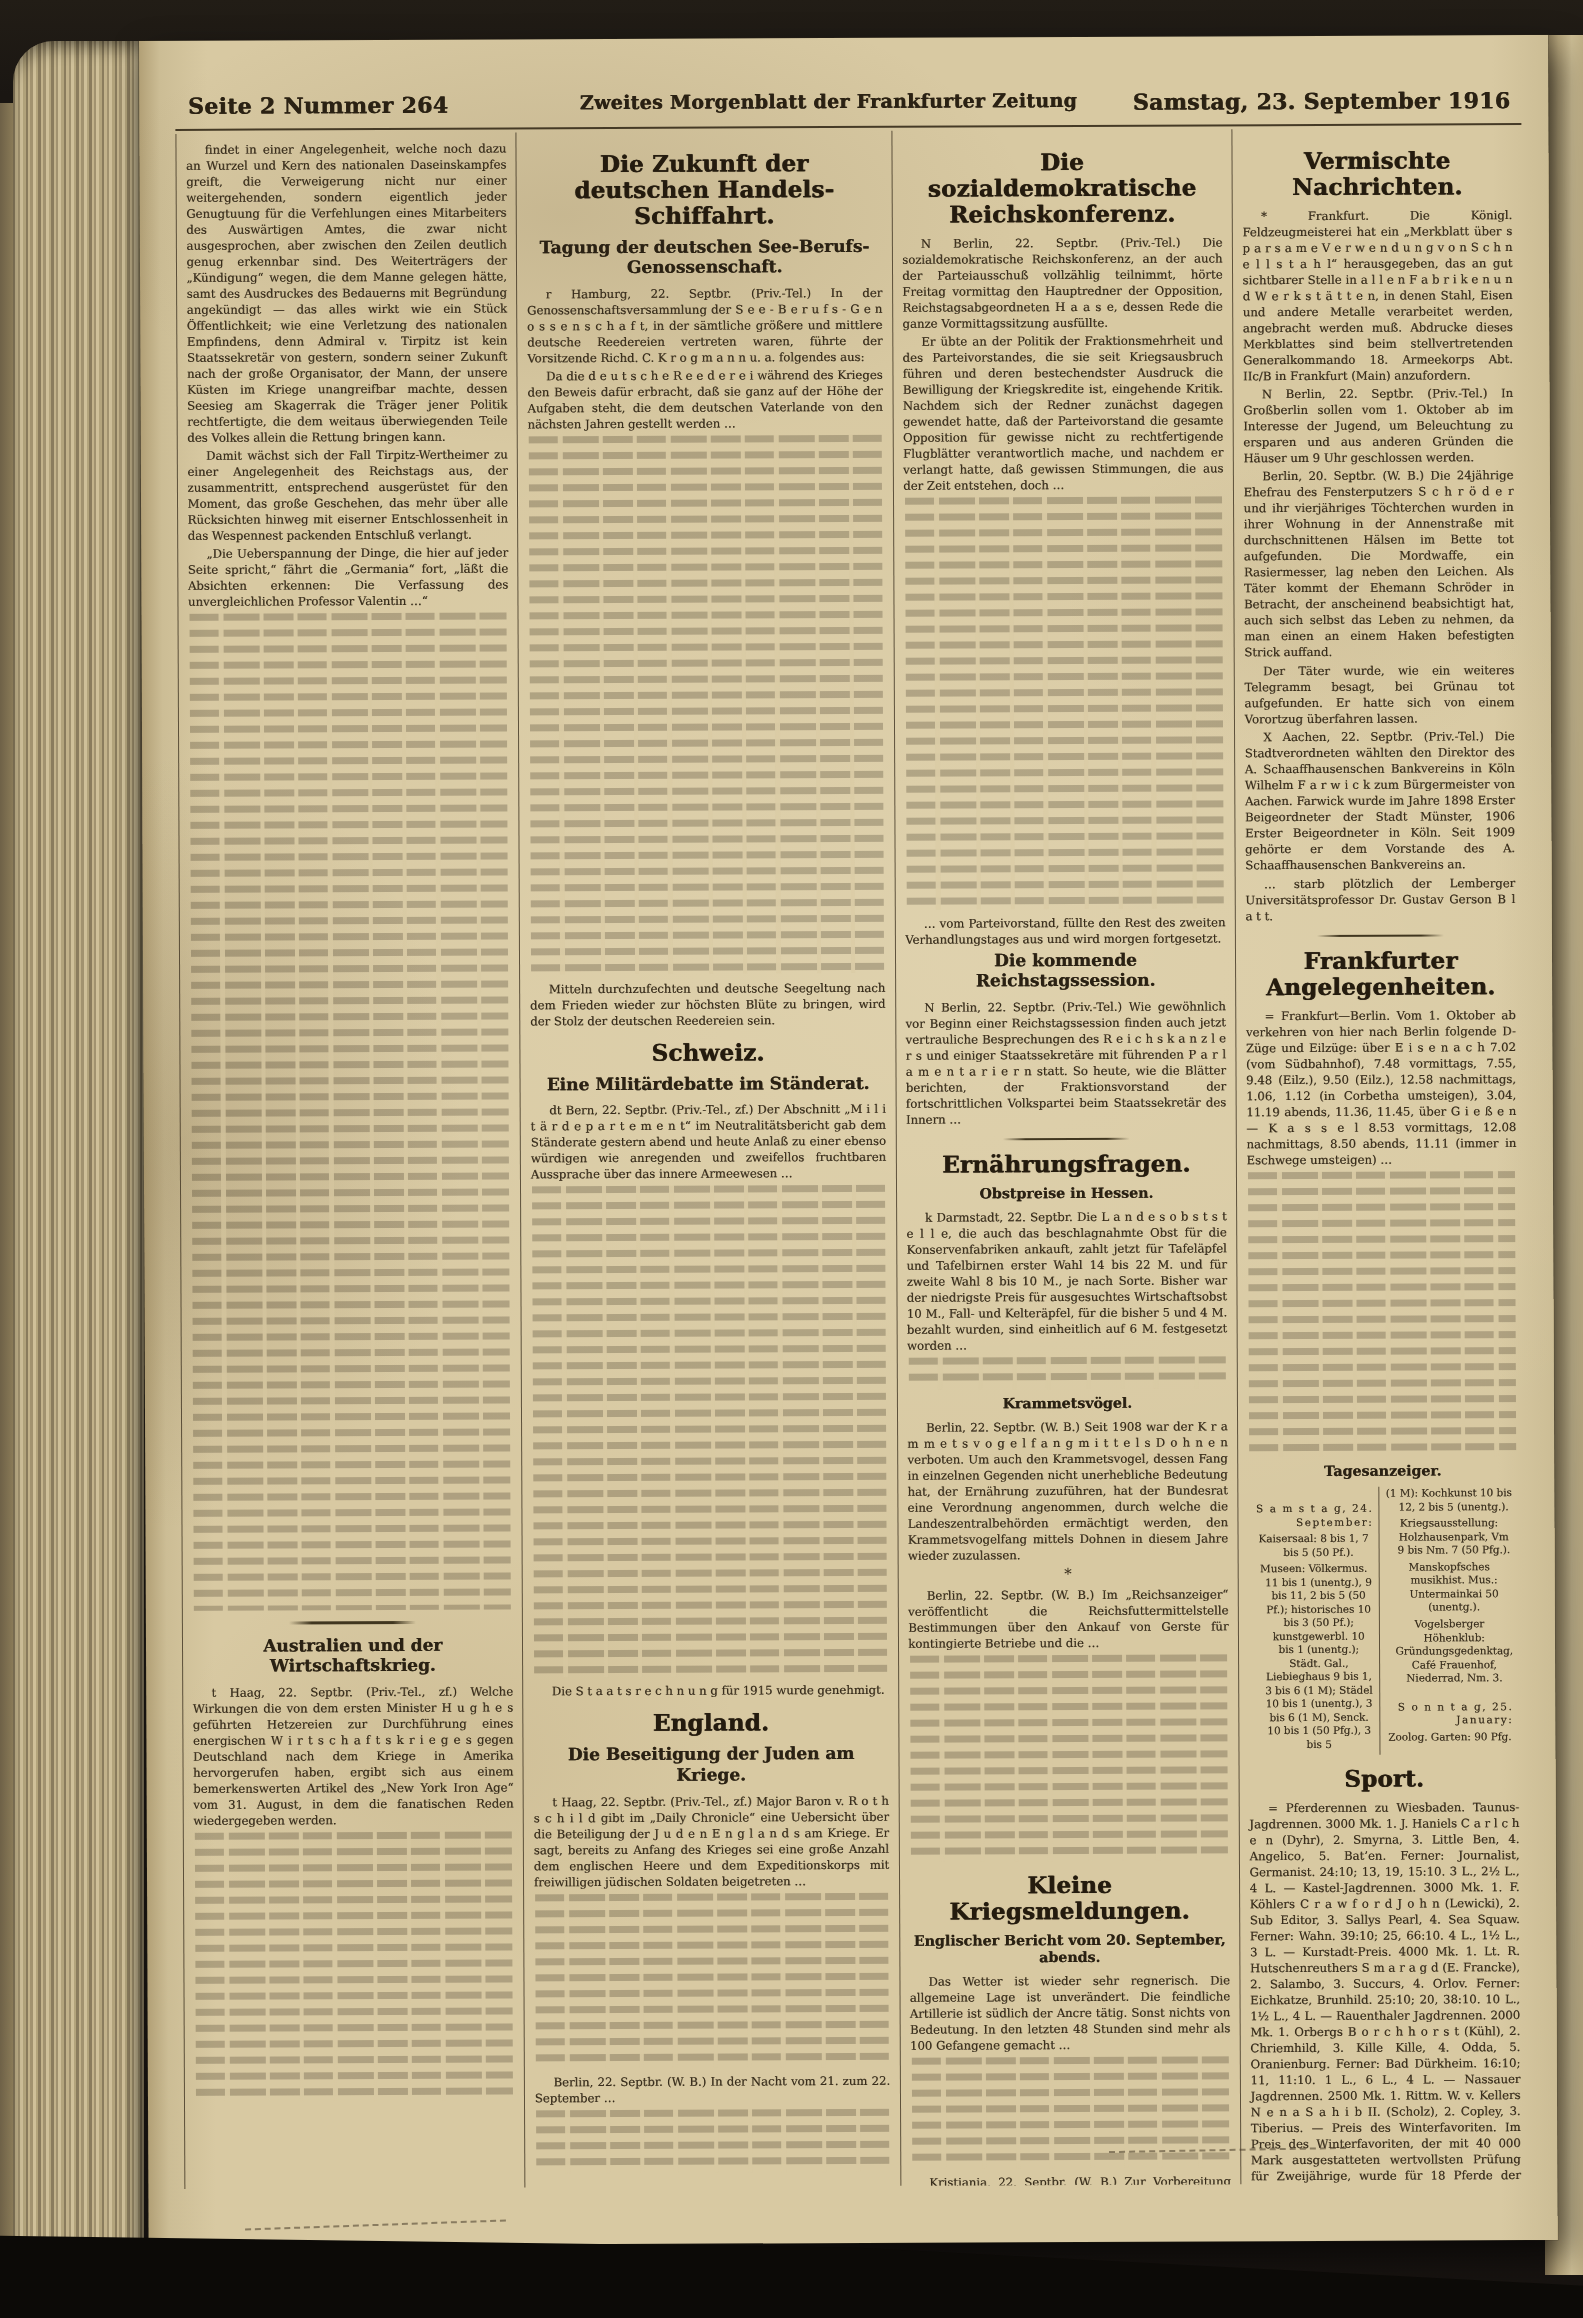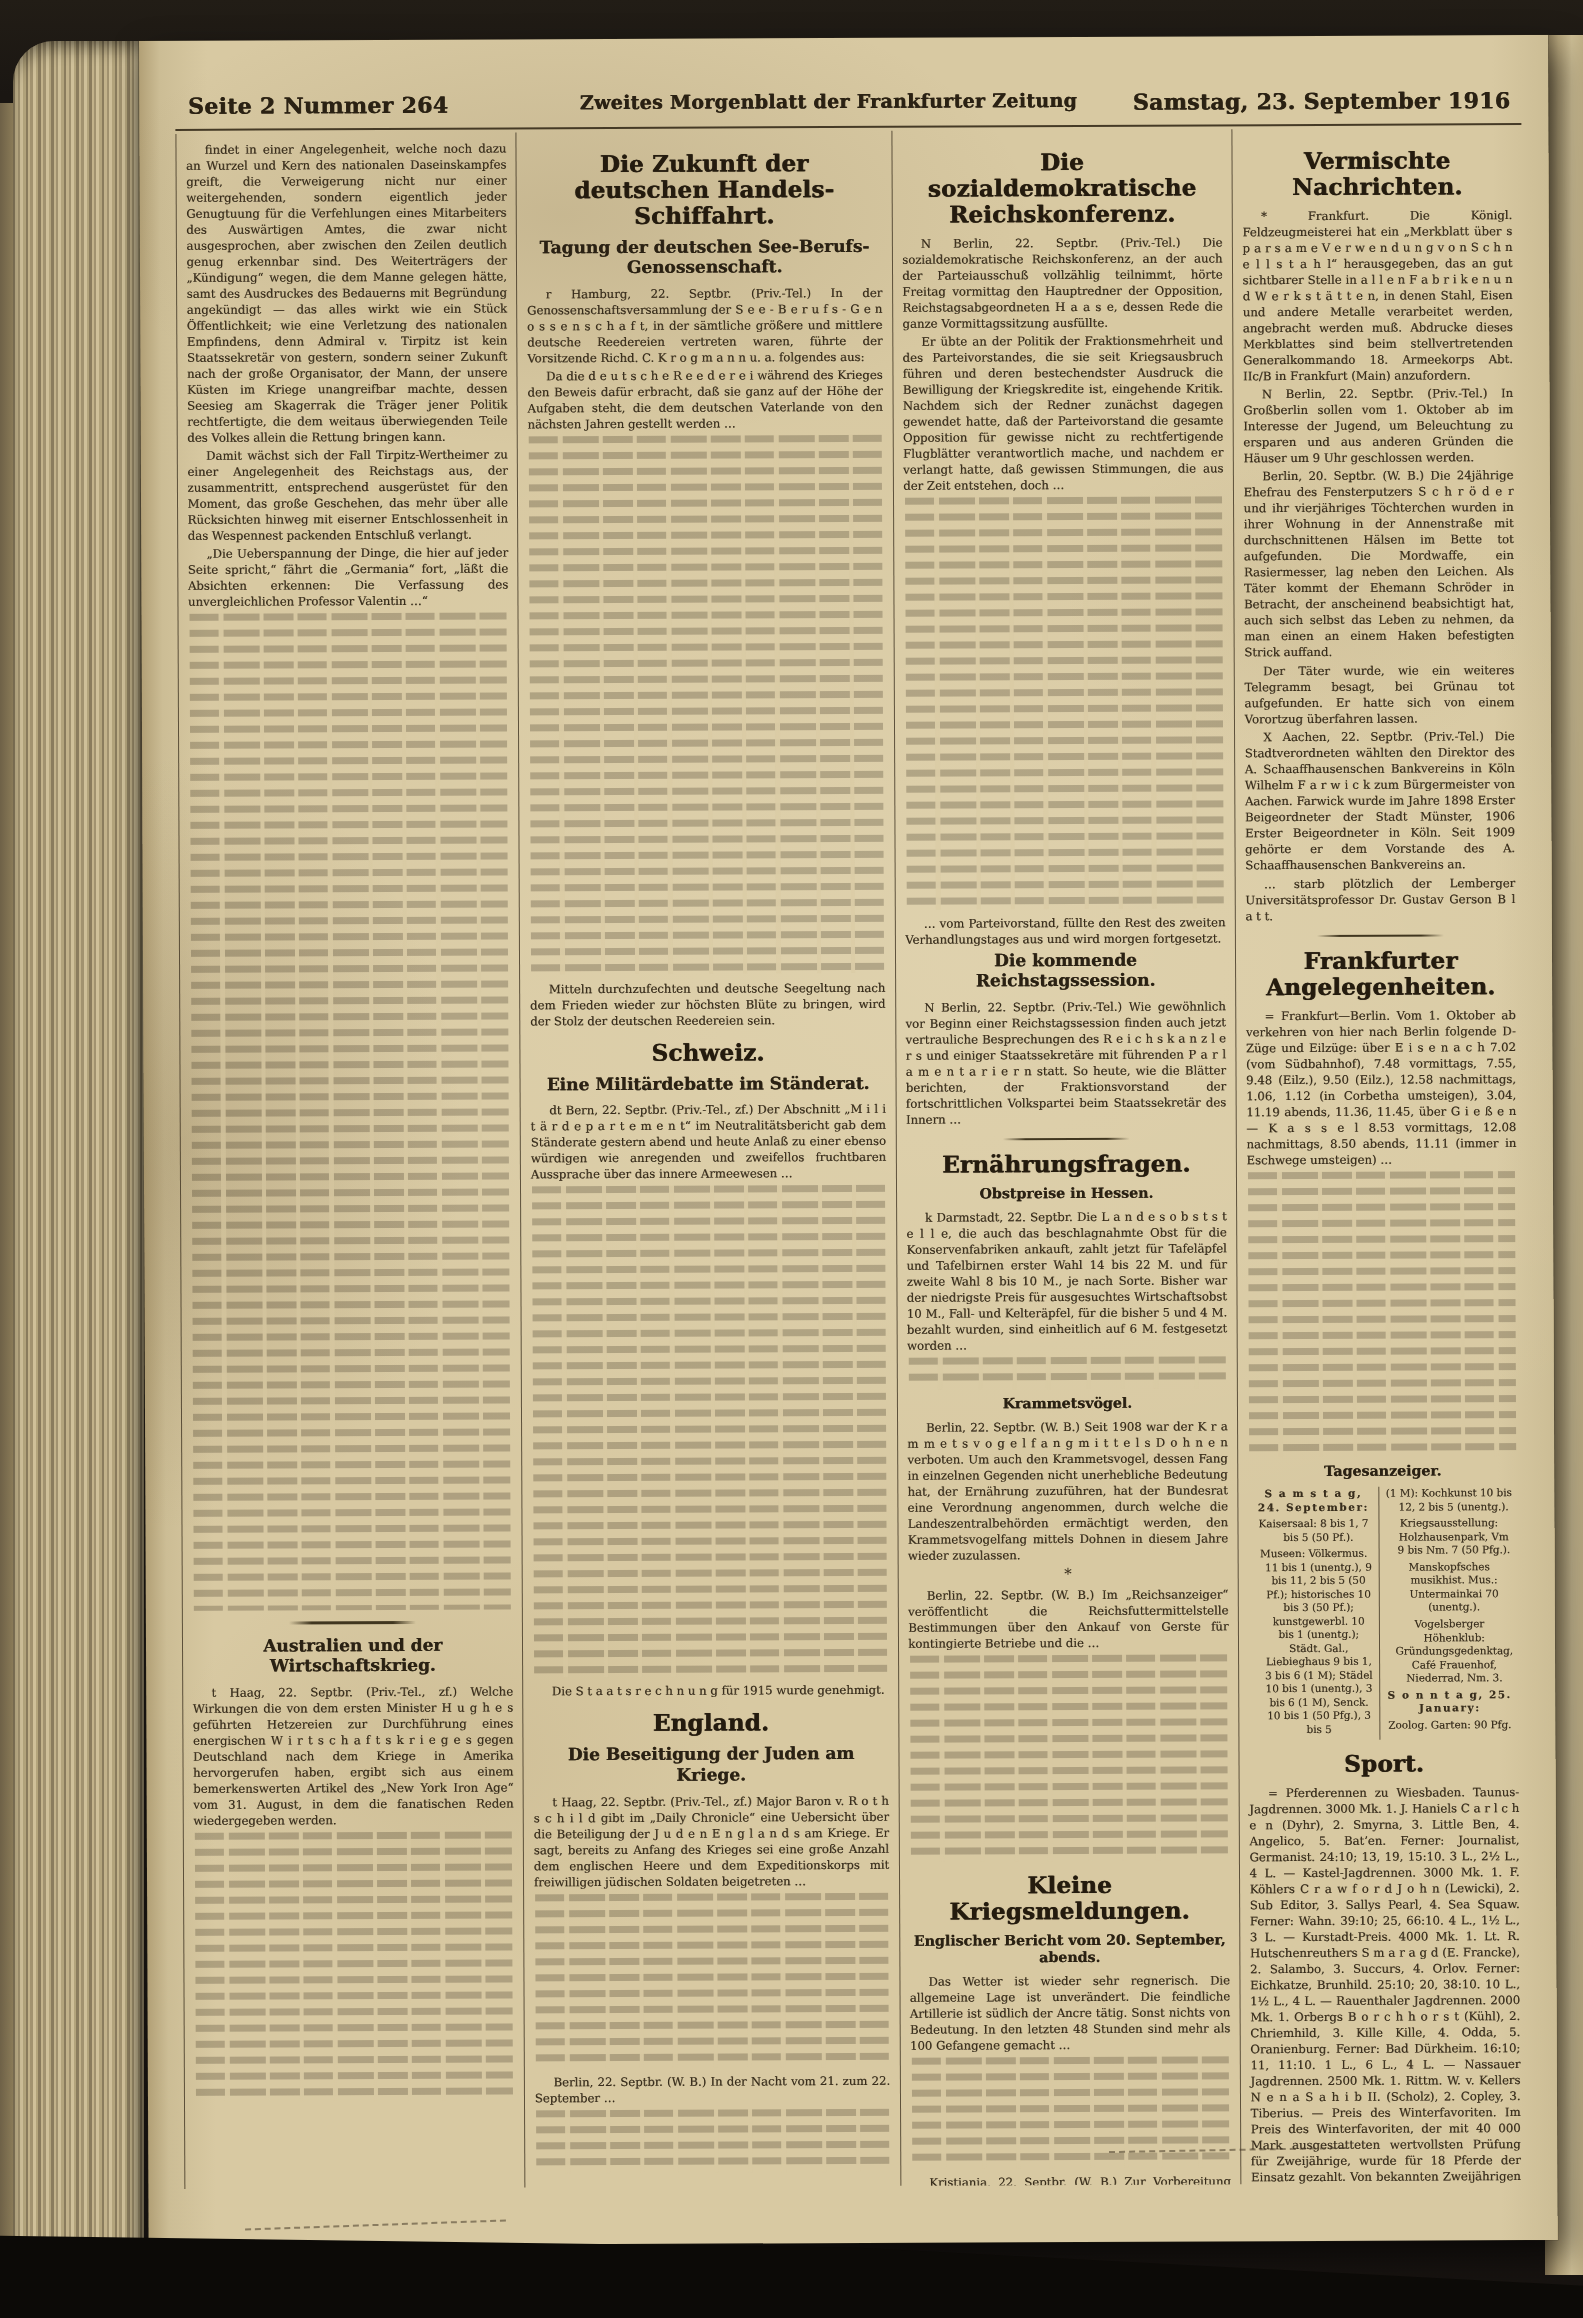--- a/index.html
+++ b/index.html
@@ -67,21 +67,21 @@
     background:
       repeating-linear-gradient(90deg, rgba(216,201,162,0) 0 29px, rgba(216,201,162,.95) 29px 34px,
         rgba(216,201,162,0) 34px 70px, rgba(216,201,162,.95) 70px 74px,
         rgba(216,201,162,0) 74px 104px, rgba(216,201,162,.95) 104px 108px),
       repeating-linear-gradient(180deg, rgba(50,40,26,.5) 0 6.7px, rgba(50,40,26,0) 6.7px 16px);}
   .tz{display:flex;font-size:10.4px;line-height:13.5px;color:#382d1c;margin-bottom:4.7px;}
   .tzc{flex:1 1 50%;padding:0 5.5px;}
   .tzc + .tzc{border-left:1.2px solid rgba(62,51,34,.8);}
   .tzitem{margin:0 0 3.2px;padding-left:9.5px;text-indent:-9.5px;text-align:center;
     text-shadow:0.3px 0 0 rgba(56,45,28,.5);}
-  .tzday{font-weight:700;letter-spacing:1.6px;text-indent:0;padding-left:0;text-align:center;}
+  .tzday{font-weight:400;letter-spacing:1.6px;text-indent:0;padding-left:0;text-align:right;margin-top:15px;}
   
   .scribble{position:absolute;border-bottom:2px dashed rgba(72,60,42,.55);}
   .scr-1{left:245px;bottom:93px;width:261px;transform:rotate(-2deg);}
   .scr-2{right:237px;bottom:168px;width:237px;transform:rotate(-1deg);}
 </style>
 </head>
 <body>
 
 <div class="board"></div>
 <div class="book-stack"></div>
@@ -163,21 +163,21 @@
           <div class="blk subhead3">Tagesanzeiger.</div>
           <div class="blk tz">
             <div class="tzc">
               <p class="tzitem tzday">S a m s t a g, 24. September:</p>
               <p class="tzitem">Kaisersaal: 8 bis 1, 7 bis 5 (50 Pf.).</p>
               <p class="tzitem">Museen: Völkermus. 11 bis 1 (unentg.), 9 bis 11, 2 bis 5 (50 Pf.); historisches 10 bis 3 (50 Pf.); kunstgewerbl. 10 bis 1 (unentg.); Städt. Gal., Liebieghaus 9 bis 1, 3 bis 6 (1 M); Städel 10 bis 1 (unentg.), 3 bis 6 (1 M), Senck. 10 bis 1 (50 Pfg.), 3 bis 5</p>
             </div>
             <div class="tzc">
               <p class="tzitem">(1 M): Kochkunst 10 bis 12, 2 bis 5 (unentg.).</p>
               <p class="tzitem">Kriegsausstellung: Holzhausenpark, Vm 9 bis Nm. 7 (50 Pfg.).</p>
-              <p class="tzitem">Manskopfsches musikhist. Mus.: Untermainkai 70 (unentg.).</p>
+              <p class="tzitem">Manskopfsches musikhist. Mus.: Untermainkai 50 (unentg.).</p>
               <p class="tzitem">Vogelsberger Höhenklub: Gründungsgedenktag, Café Frauenhof, Niederrad, Nm. 3.</p>
               <p class="tzitem tzday">S o n n t a g, 25. January:</p>
               <p class="tzitem">Zoolog. Garten: 90 Pfg.</p>
             </div>
           </div>
           <div class="blk headline frak">Sport.</div>
           <p class="blk para">= Pferderennen zu Wiesbaden. Taunus-Jagdrennen. 3000 Mk. 1. J. Haniels C a r l c h e n (Dyhr), 2. Smyrna, 3. Little Ben, 4. Angelico, 5. Bat’en. Ferner: Journalist, Germanist. 24:10; 13, 19, 15:10. 3 L., 2½ L., 4 L. — Kastel-Jagdrennen. 3000 Mk. 1. F. Köhlers C r a w f o r d  J o h n (Lewicki), 2. Sub Editor, 3. Sallys Pearl, 4. Sea Squaw. Ferner: Wahn. 39:10; 25, 66:10. 4 L., 1½ L., 3 L. — Kurstadt-Preis. 4000 Mk. 1. Lt. R. Hutschenreuthers S m a r a g d (E. Francke), 2. Salambo, 3. Succurs, 4. Orlov. Ferner: Eichkatze, Brunhild. 25:10; 20, 38:10. 10 L., 1½ L., 4 L. — Rauenthaler Jagdrennen. 2000 Mk. 1. Orbergs B o r c h h o r s t (Kühl), 2. Chriemhild, 3. Kille Kille, 4. Odda, 5. Oranienburg. Ferner: Bad Dürkheim. 16:10; 11, 11:10. 1 L., 6 L., 4 L. — Nassauer Jagdrennen. 2500 Mk. 1. Rittm. W. v. Kellers N e n a  S a h i b II. (Scholz), 2. Copley, 3. Tiberius. — Preis des Winterfavoriten. Im Preis des Winterfavoriten, der mit 40 000 Mark ausgestatteten wertvollsten Prüfung für Zweijährige, wurde für 18 Pferde der Einsatz gezahlt. Von bekannten Zweijährigen schieden u. a. Eichwald, Eisenerz, Landgraf, Kobalt und Harlekin aus. Teilnahmeberechtigt sind noch die Grabitzer Landstreicher, Strudel und ferner Dolman, Muselmann, Immerdar und Korn aus dem Oppenheimschen Stall, der Herren v. Weinberg Sillus, Ormus, Signorelli, Aventiure und Lil, sowie Geisha, Jubelruf, Emden, Rekrut, Indus und Majesta. Das Rennen, das über 1600 Meter führt, kommt am 15. Oktober in Köln zur Entscheidung.</p>
         </div>
     </div>
   </div>

